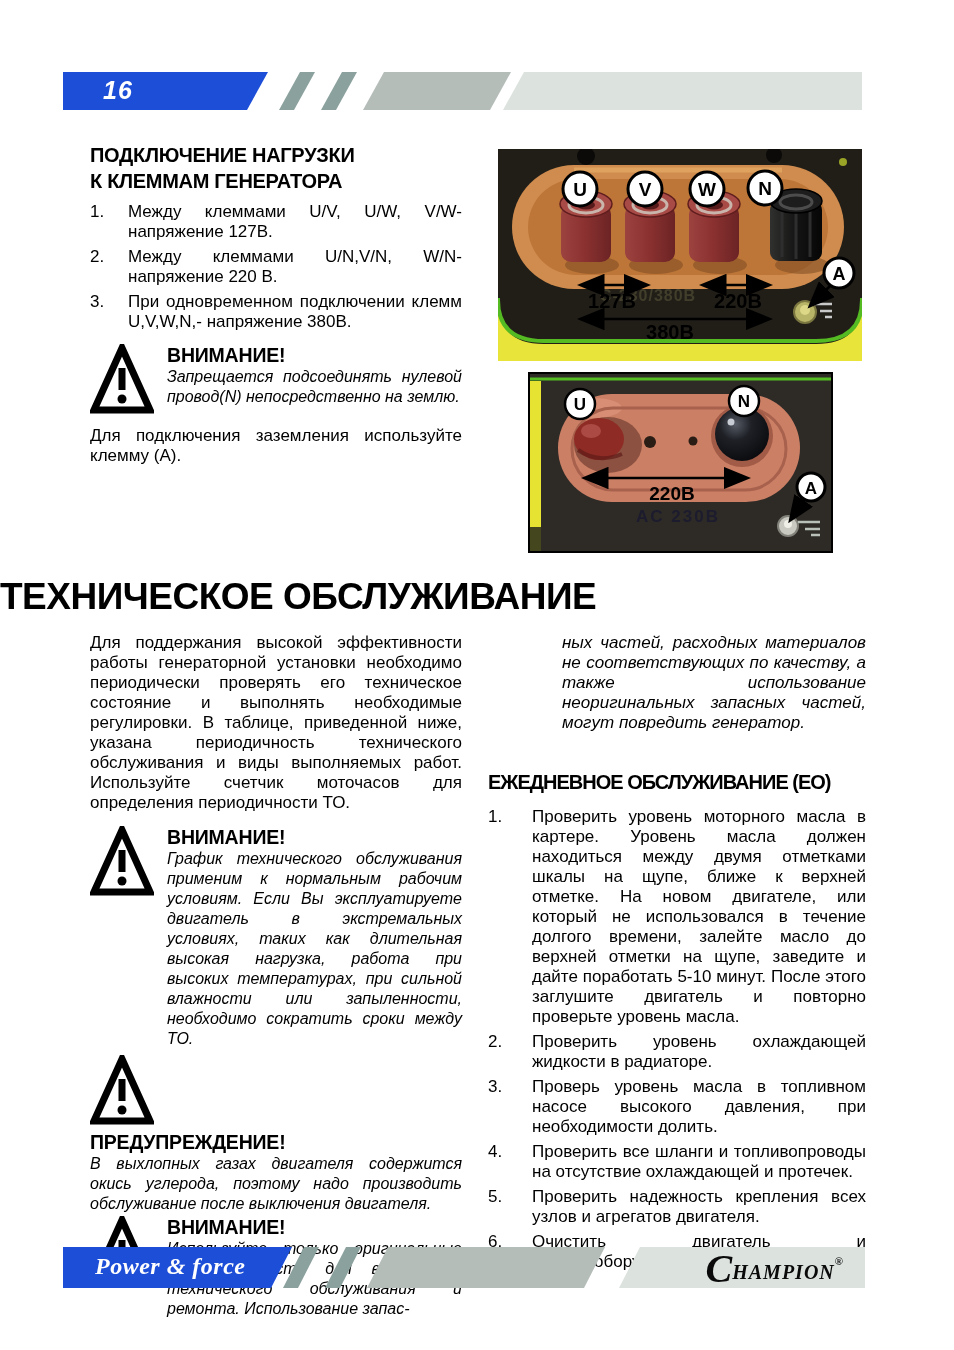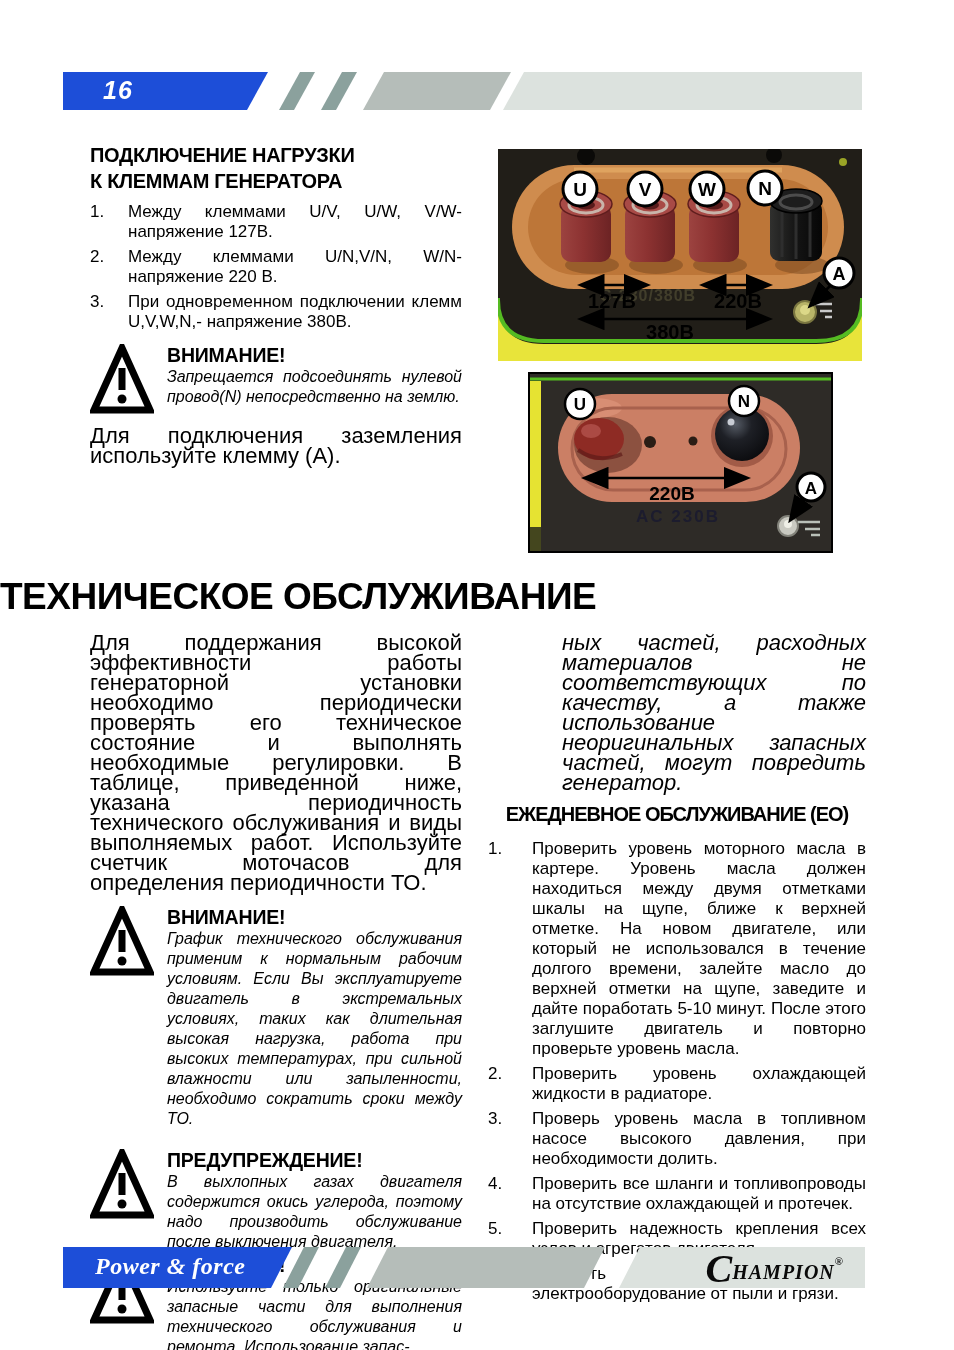--- a/index.html
+++ b/index.html
@@ -36,21 +36,21 @@
     position:absolute; right:22px; top:2px; color:#0a0a0a;
     font-family:"Liberation Serif", serif; font-style:italic; font-weight:bold;
     white-space:nowrap;
   }
   .champion .big-c { font-size:40px; line-height:40px; vertical-align:-3px;}
   .champion .rest  { font-size:20px; letter-spacing:1px; }
   .champion .reg   { font-size:11px; vertical-align:14px; }
 
   
   .sec-title { font-size:20px; font-weight:bold; line-height:26px; letter-spacing:-0.3px; }
-  .body-txt { font-size:22px; line-height:20px; text-align:justify; }
+  .body-txt { font-size:17px; line-height:20px; text-align:justify; }
   .it { font-style:italic; }
 
   .hlist { margin:0; padding:0; list-style:none; }
   .hlist .li { display:flex; margin-bottom:5px; }
   .hlist .n { flex:none; width:38px; font-size:17px; line-height:20px; }
   .hlist .t { flex:1; font-size:17px; line-height:20px; text-align:justify; }
 
   .warn { display:flex; align-items:flex-start; }
   .warn .wicon { flex:none; width:64px; margin-right:13px; }
   .warn .wbody { flex:1; }
@@ -63,27 +63,27 @@
   .sec1 { position:absolute; left:90px; top:142px; width:372px; }
   .sec1 .hlist { margin-top:8px; }
   .sec1 .warn { margin-top:12px; }
   .sec1 .note { margin-top:6px; }
 
   .m-title {
     position:absolute; left:0; top:576px; width:954px; 
     font-size:37px; font-weight:bold; letter-spacing:-0.5px;
   }
   .m-sub {
-    font-size:20px; font-weight:bold; letter-spacing:-1px; margin-top:10px; white-space:nowrap;text-align:center;
+    font-size:20px; font-weight:bold; letter-spacing:-1px; margin-top:38px; white-space:nowrap;
   }
   .cont-par { margin-left:74px; }
   .col-right .hlist { margin-top:13px; }
   .col-right .hlist .n { width:44px; }
   .col-left .warn.w1 { margin-top:13px; }
-  .col-left .warn.w2 { margin-top:20px; }
+  .col-left .warn.w2 { margin-top:6px;flex-direction:column; }
   .col-left .warn.w3 { margin-top:2px; }
 
   .fig { position:absolute; }
   .fig svg { display:block; }
   .figtxt { font-family:"Liberation Sans", sans-serif; font-weight:bold; }
 </style>
 </head>
 <body>
 
 <div class="bar hdr">

